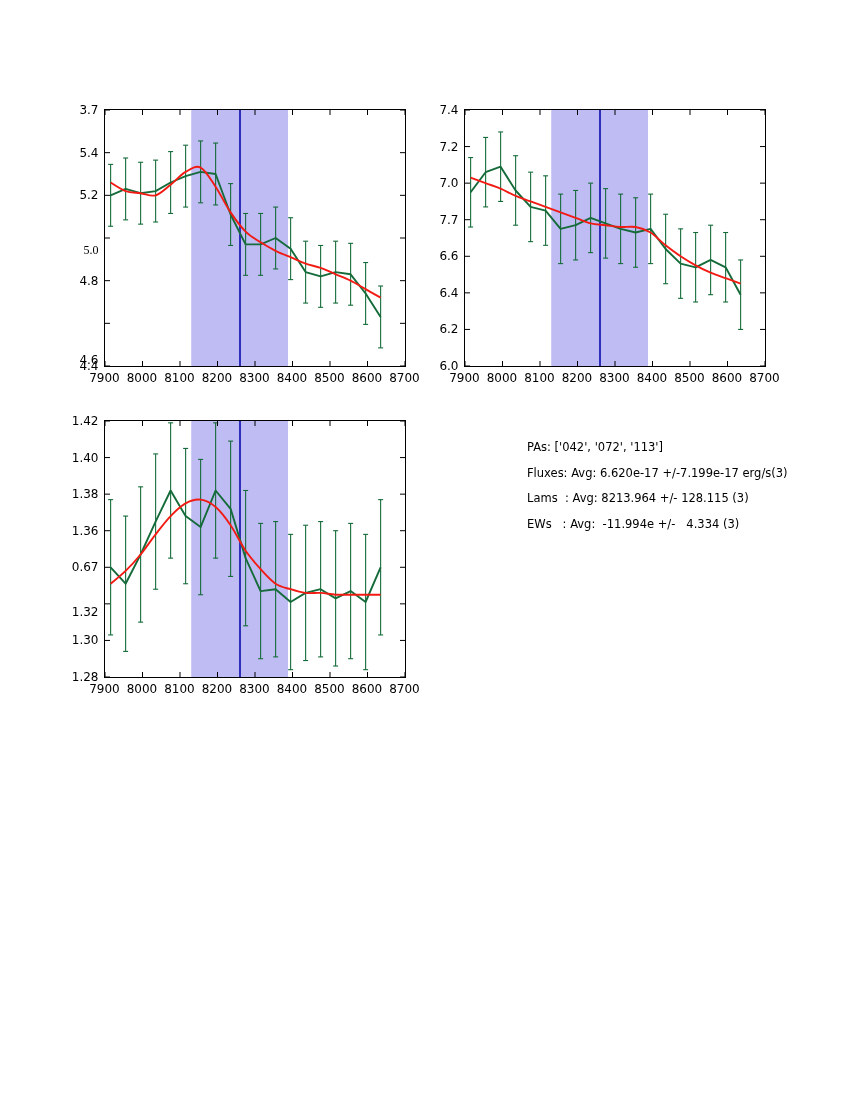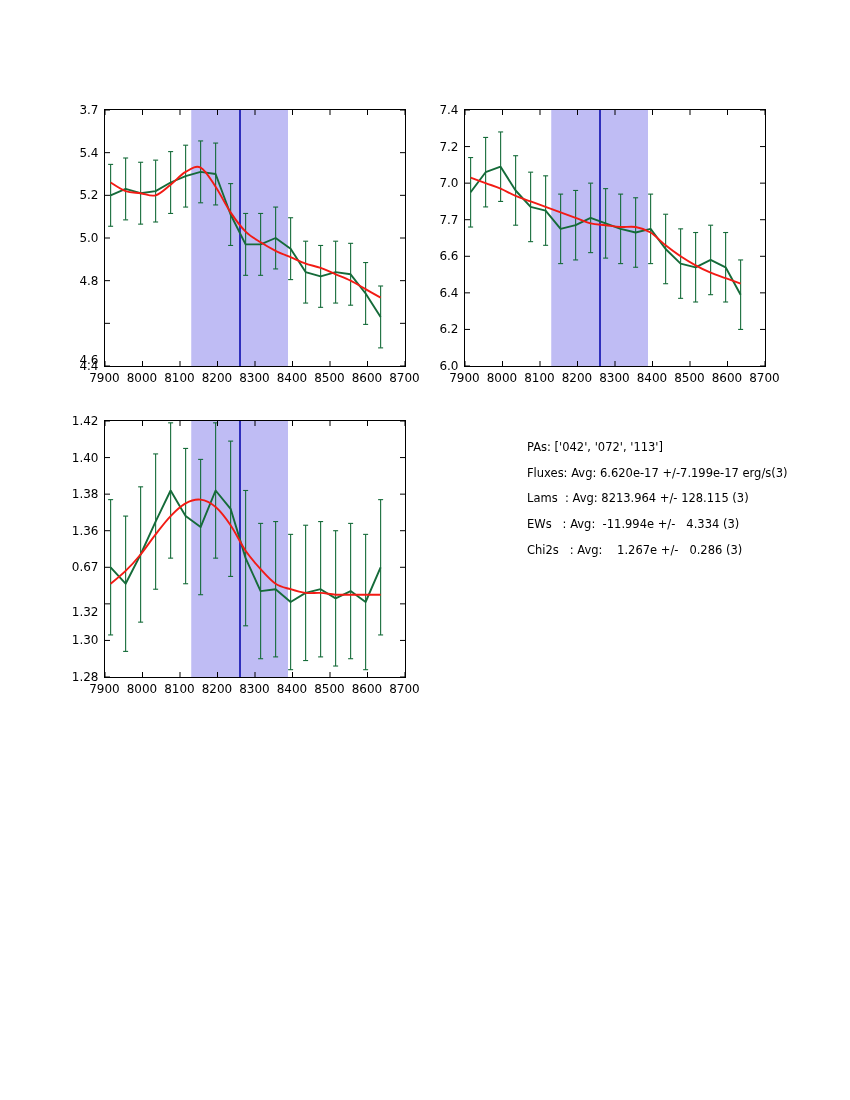--- a/index.html
+++ b/index.html
@@ -63,21 +63,21 @@
 <body>
 
 <div id="fig">
   <section class="subplot" style="left: 39.5px; top: 63px; width: 430px; height: 361px;">
       <div class="title-line" style="left: 45px; top: 10px;"></div>
       <div class="title-line" style="left: 45px; top: 27px;"></div>
       <div class="offset-label" style="left: 68px; top: 32px;"></div>
       <div class="ytick-label" style="left: 15px; top: 295px;">4.4</div>
       <div class="ytick-label" style="left: 15px; top: 262px; margin-top: 27px;">4.6</div>
       <div class="ytick-label" style="left: 15px; top: 209.667px;">4.8</div>
-      <div class="ytick-label" style="left: 15px; top: 167px;">5.0</div>
+      <div class="ytick-label" style="left: 15px; top: 179px; font-family: Liberation Serif, serif;">5.0</div>
       <div class="ytick-label" style="left: 15px; top: 124.333px;">5.2</div>
       <div class="ytick-label" style="left: 15px; top: 81.6667px;">5.4</div>
       <div class="ytick-label" style="left: 15px; top: 39px;">3.7</div>
       <div class="xtick-label" style="left: 43px; top: 308px;">7900</div>
       <div class="xtick-label" style="left: 80.5px; top: 308px;">8000</div>
       <div class="xtick-label" style="left: 118px; top: 308px;">8100</div>
       <div class="xtick-label" style="left: 155.5px; top: 308px;">8200</div>
       <div class="xtick-label" style="left: 193px; top: 308px;">8300</div>
       <div class="xtick-label" style="left: 230.5px; top: 308px;">8400</div>
       <div class="xtick-label" style="left: 268px; top: 308px;">8500</div>
@@ -430,15 +430,14 @@
           <line x1="1" y1="1" x2="6" y2="1"></line>
           <line x1="301" y1="1" x2="296" y2="1"></line>
         </g>
       </svg>
     </section>
   <div class="stats">
       <div class="stats-line">PAs: ['042', '072', '113']</div>
       <div class="stats-line">Fluxes: Avg: 6.620e-17 +/-7.199e-17 erg/s(3)</div>
       <div class="stats-line">Lams  : Avg: 8213.964 +/- 128.115 (3)</div>
       <div class="stats-line">EWs   : Avg:  -11.994e +/-   4.334 (3)</div>
-      <div class="stats-line">Chi2s   : Avg:    1.267e +/-   0.286 (3)</div>
     </div>
 </div>
 
 </body></html>

